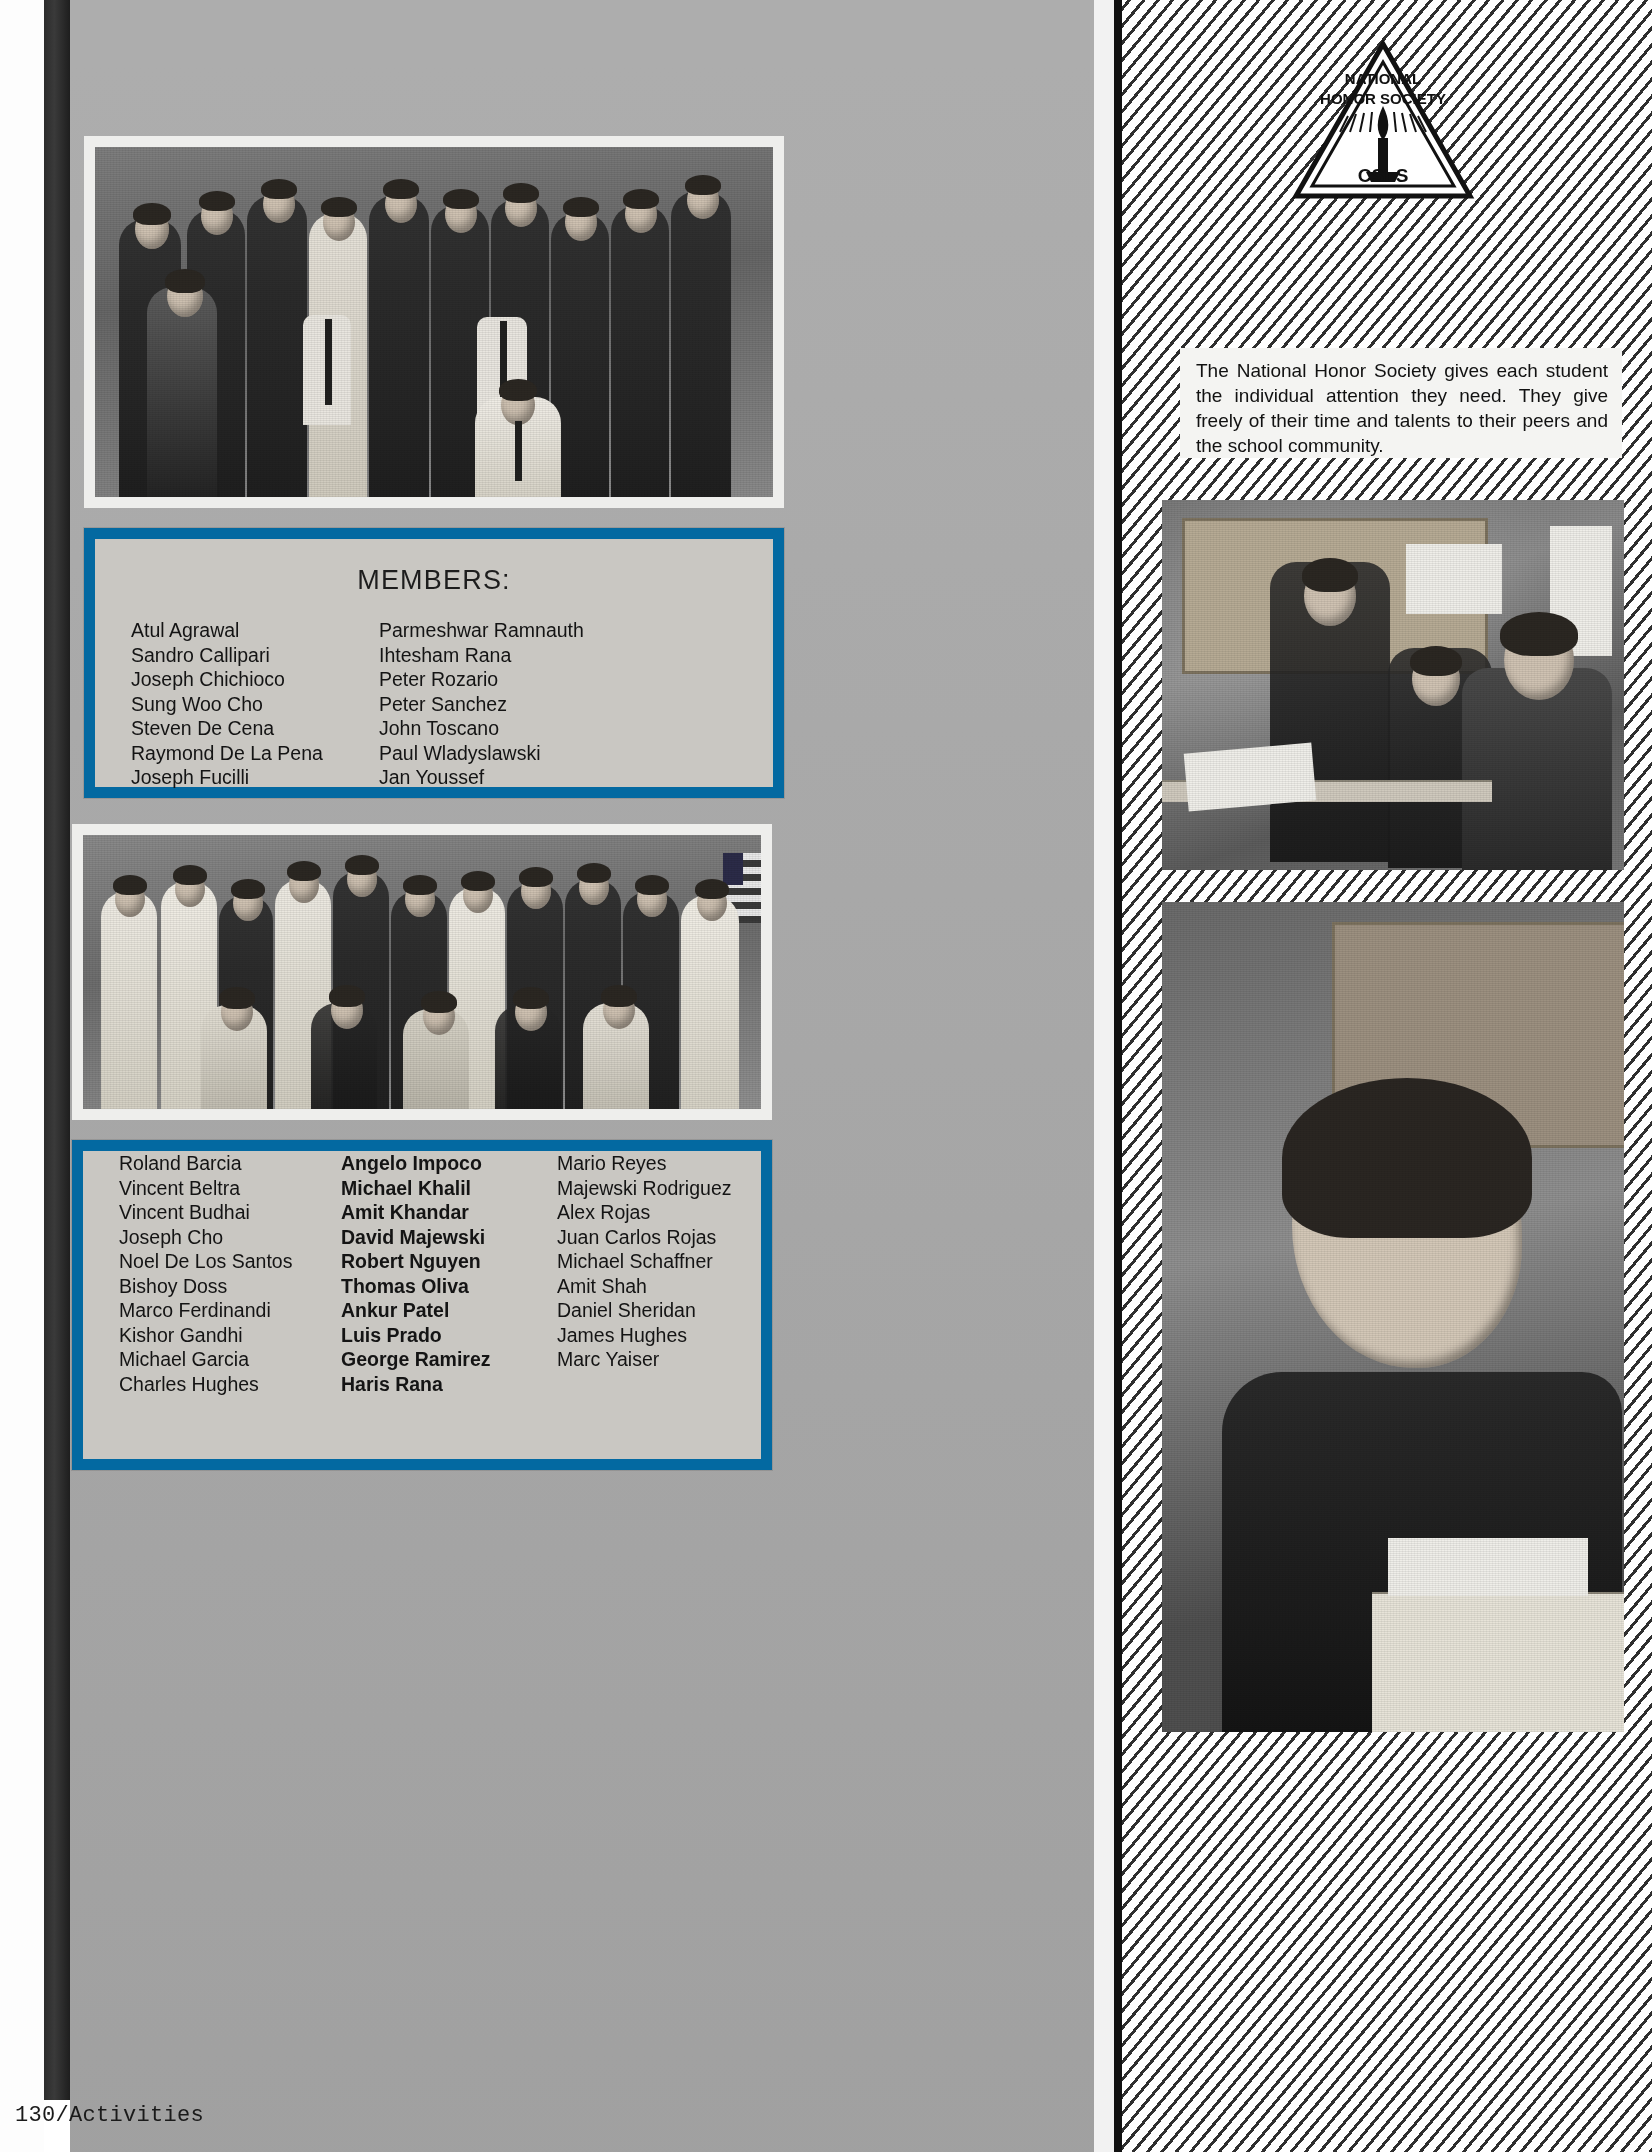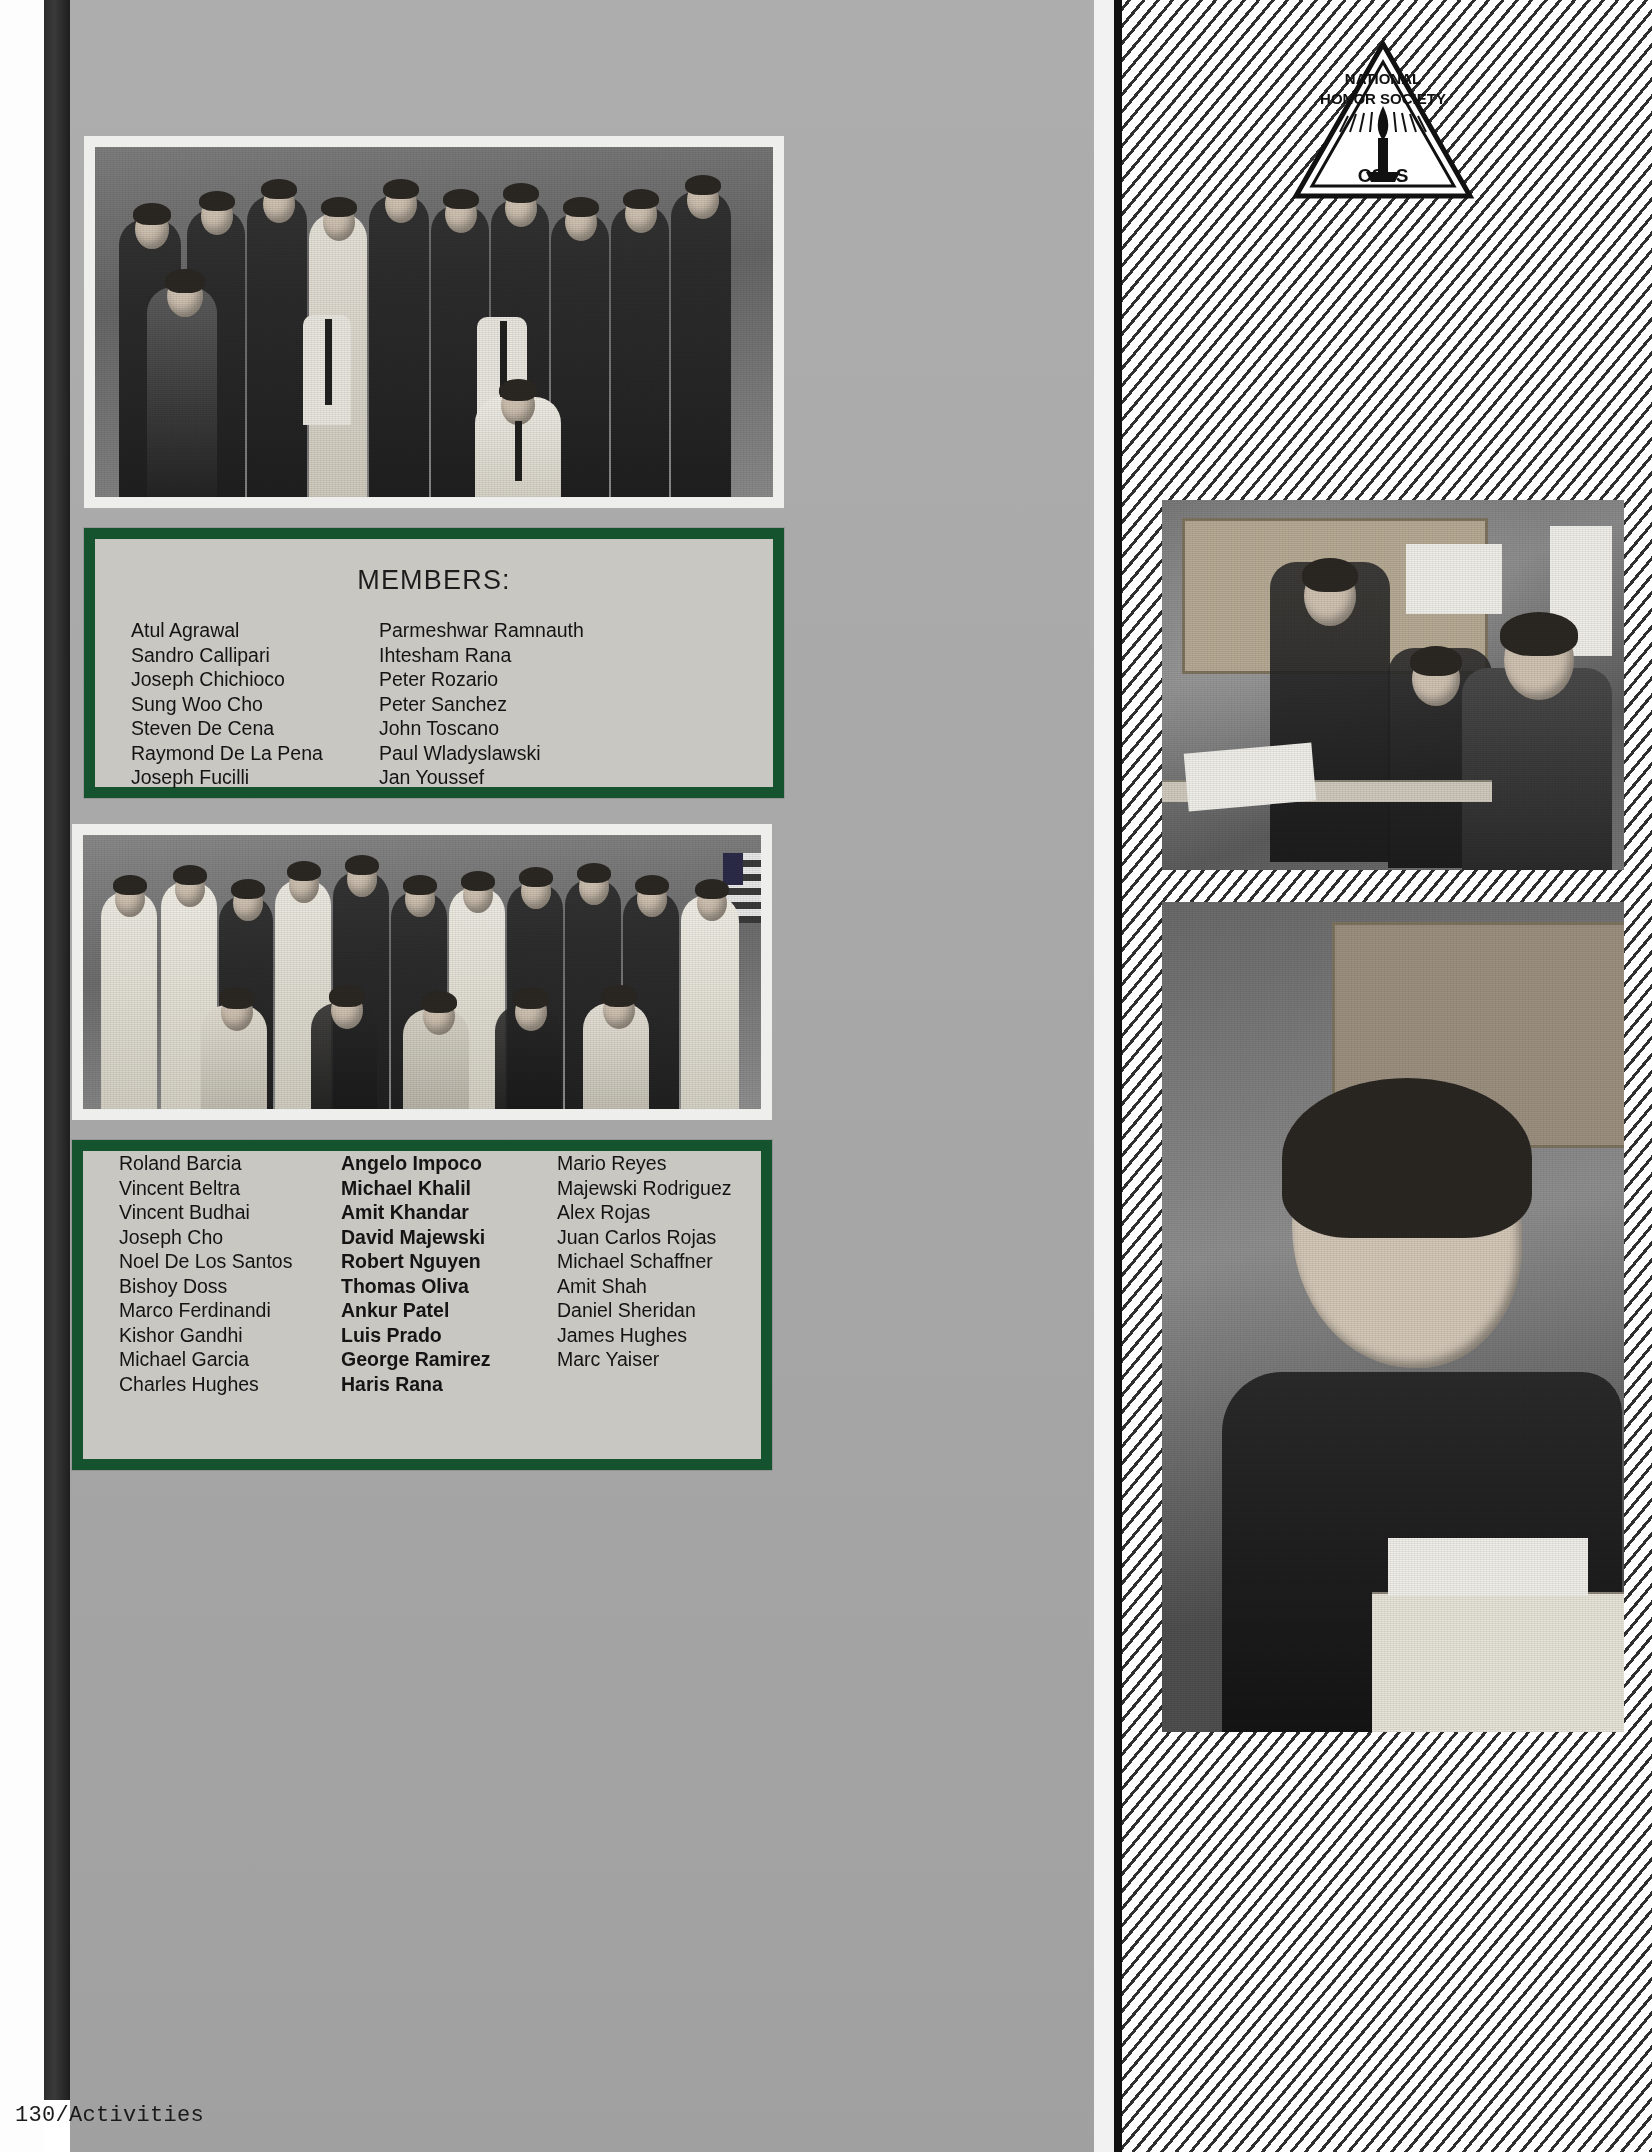--- a/index.html
+++ b/index.html
@@ -126,21 +126,21 @@
   .tie {
     position: absolute;
     width: 7px;
     background: #20201f;
   }
 
   
   .panel {
     position: absolute;
     background: #c9c7c2;
-    border: 11px solid #14532d;
+    border: 11px solid #0369a1;
     box-sizing: border-box;
     box-shadow: 0 0 0 1px rgba(0,0,0,0.10);
   }
   .panel-title {
     text-align: center;
     font-family: "Liberation Sans", sans-serif;
     font-size: 27px;
     letter-spacing: 1.2px;
     color: #1d1d1d;
     margin-top: 26px;
@@ -242,20 +242,23 @@
         <line x1="122" y1="78" x2="128" y2="96"></line>
           <line x1="130" y1="80" x2="138" y2="96"></line>
       </g>
       <path d="M95 70 C 88 84 88 96 95 104 C 102 96 102 84 95 70 Z" fill="#111"></path>
       <rect x="90" y="102" width="10" height="34" fill="#111"></rect>
       <path d="M78 136 h34 l-5 10 h-24 z" fill="#111"></path>
       <text x="95" y="146" text-anchor="middle" font-family="Liberation Sans, sans-serif" font-size="19" font-weight="bold" fill="#111">CSLS</text>
     </svg>
   </div>
 
+  <div class="caption-box">
+    <div class="caption-text">The National Honor Society gives each student the individual attention they need. They give freely of their time and talents to their peers and the school community.</div>
+  </div>
 
   <div class="photo" style="left:1162px; top:500px; width:462px; height:370px;">
     <div class="photo-inner"></div>
     <div class="board" style="left:20px; top:18px; width:300px; height:150px;"></div>
     <div class="paper" style="left:244px; top:44px; width:96px; height:70px;"></div>
     <div class="paper" style="left:388px; top:26px; width:62px; height:130px;"></div>
 
     <div class="figure" style="left:108px; top:62px; width:120px; height:300px;"></div>
     <div class="head" style="left:142px; top:66px; width:52px; height:60px;"></div>
     <div class="hair" style="left:140px; top:58px; width:56px; height:34px;"></div>

